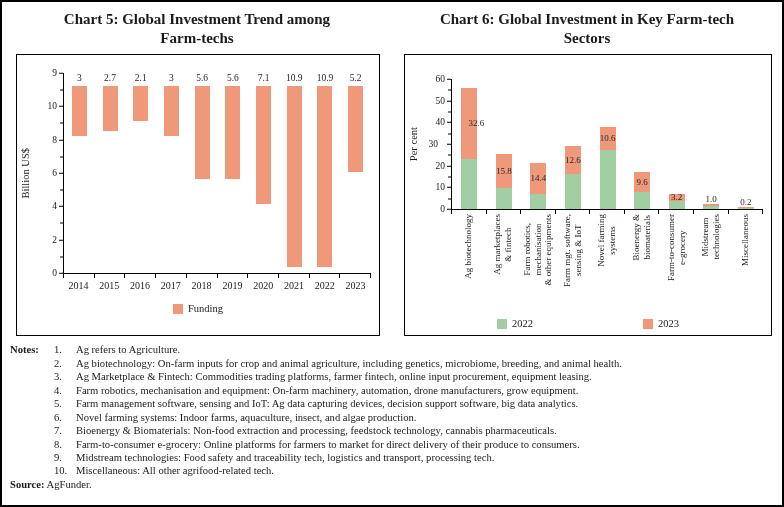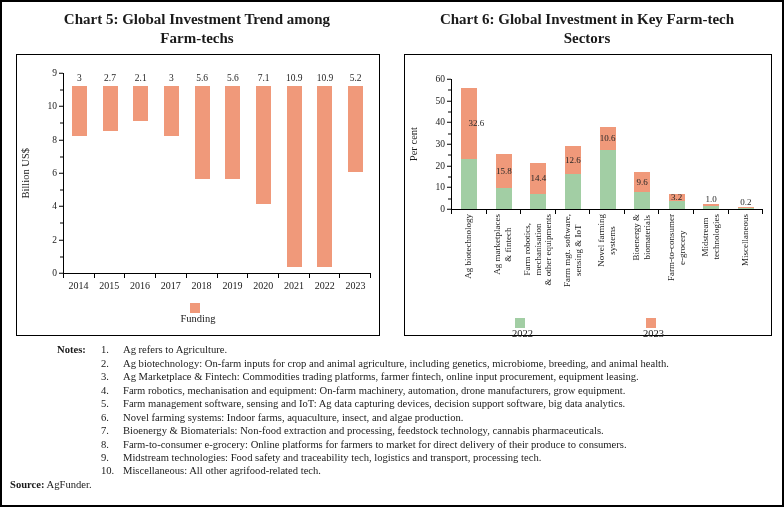--- a/index.html
+++ b/index.html
@@ -52,25 +52,25 @@
 
   .xlabels { display:flex; }
   #p-c5 .xlabels { font-size:10px; margin-top:2px; }
   .xcell { flex:1; text-align:center; }
   #p-c6 .xcell { display:flex; justify-content:center; align-items:flex-start; height:96px; }
   .vlabel { writing-mode:vertical-rl; transform:rotate(180deg); font-size:9px; line-height:1.18; text-align:center; }
 
   .legend { display:flex; justify-content:center; align-items:center; font-size:10.5px; }
   #p-c5 .legend { margin-top:12px; }
   #p-c6 .legend { margin-top:8px; gap:110px; }
-  .legend-item { display:flex; align-items:center;flex-direction:column; }
+  .legend-item { display:flex; align-items:center; }
   .swatch { width:10px; height:10px; display:inline-block; margin-right:5px; }
 
   .notes { margin:7px 8px 0 8px; font-size:10.6px; line-height:1.27; }
-  .notes-grid { display:grid; grid-template-columns:44px 22px 1fr;margin-left:47px; }
+  .notes-grid { display:grid; grid-template-columns:44px 22px 1fr; }
   .notes-head { font-weight:bold; }
   .note-num { }
   .note-text { }
   .source-line { margin-top:0px; }
   .source-label { font-weight:bold; }
 </style>
 </head>
 <body>
 
 <div class="page">
@@ -228,21 +228,21 @@
                 <span class="ytick-mark"></span>
               </div>
               <div class="ytick" style="bottom: 16.6667%;">
                 <span class="ytick-label">10</span>
                 <span class="ytick-mark"></span>
               </div>
               <div class="ytick" style="bottom: 33.3333%;">
                 <span class="ytick-label">20</span>
                 <span class="ytick-mark"></span>
               </div>
-              <div class="ytick" style="bottom: 50%;">
+              <div class="ytick" style="bottom: 50%; gap: 7px;">
                 <span class="ytick-label">30</span>
                 <span class="ytick-mark"></span>
               </div>
               <div class="ytick" style="bottom: 66.6667%;">
                 <span class="ytick-label">40</span>
                 <span class="ytick-mark"></span>
               </div>
               <div class="ytick" style="bottom: 83.3333%;">
                 <span class="ytick-label">50</span>
                 <span class="ytick-mark"></span>

